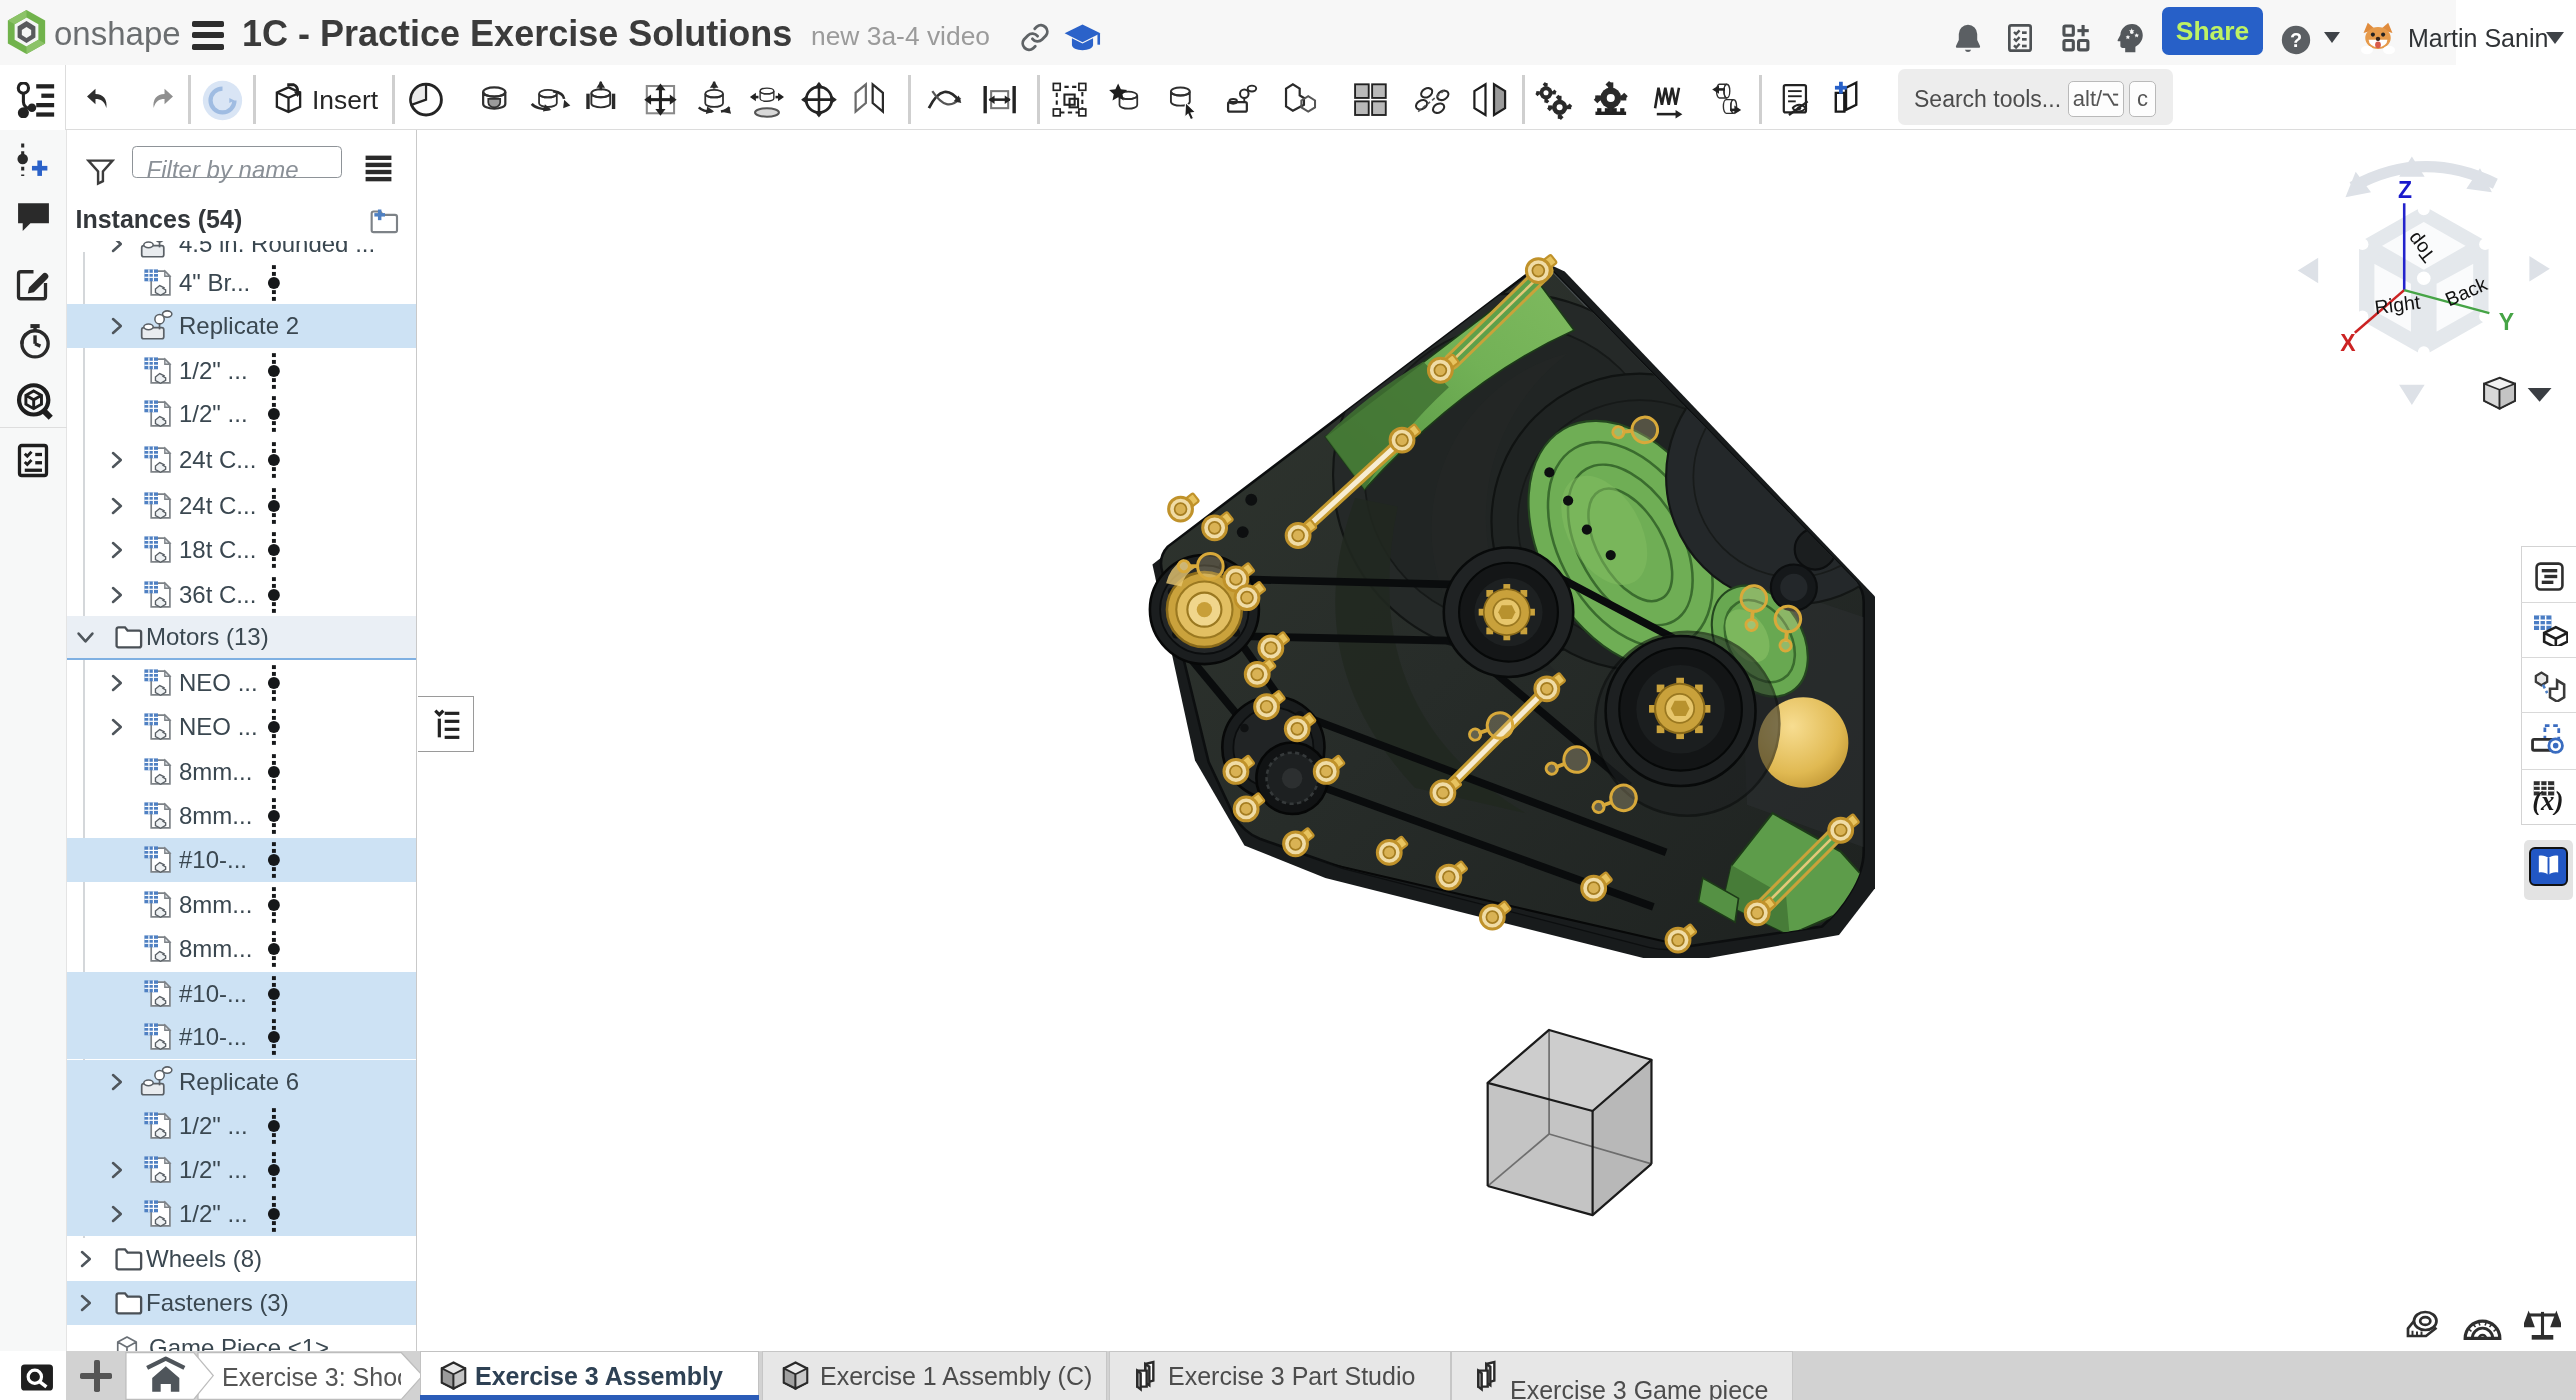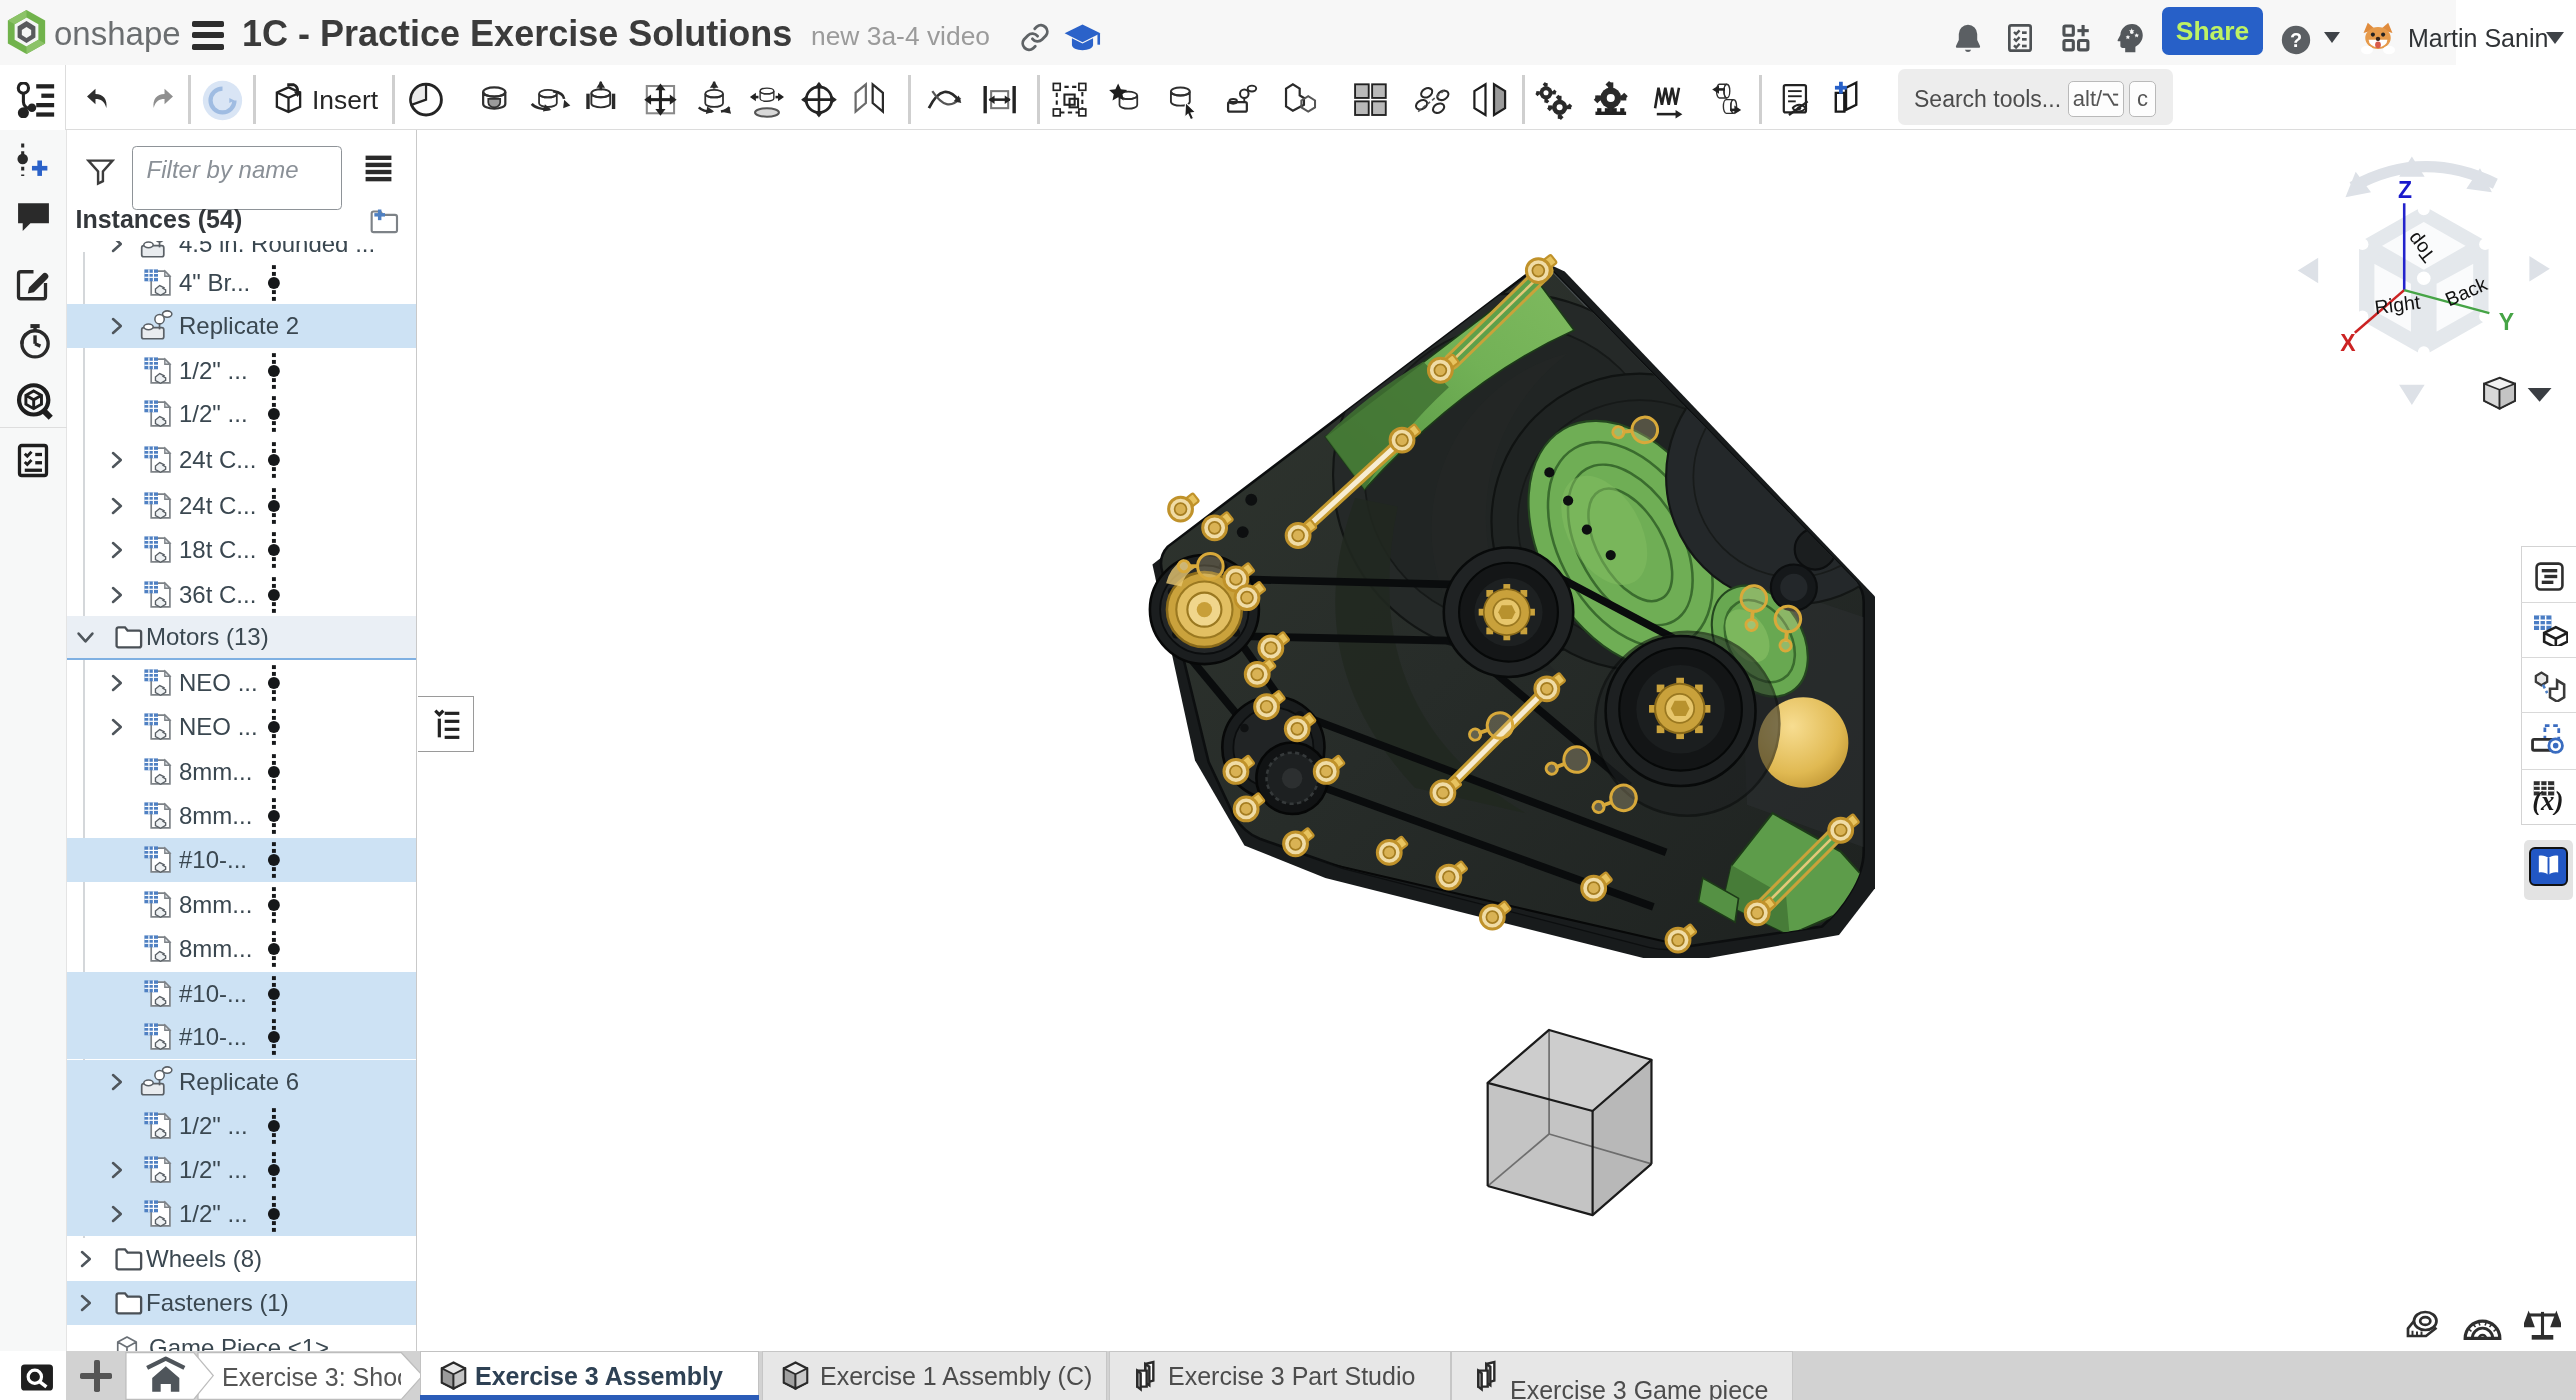--- a/index.html
+++ b/index.html
@@ -990,35 +990,35 @@
 </svg>
       <div class="rtext" style="left:79px">Wheels (8)</div>
     </div>
 <div class="row rowsel" style="top:1151px">
       <svg class="chev" style="left:8.5px" width="19" height="19" viewBox="0 0 22 22">
         <polyline points="7,3 16,11 7,19" fill="none" stroke="#4f565c" stroke-width="3" stroke-linecap="round" stroke-linejoin="round"></polyline>
       </svg>
       <svg class="chev" style="left:47px" width="31" height="27" viewBox="0 0 24 20">
 <path d="M2 4 a1.5 1.5 0 0 1 1.5 -1.5 h5 l2 2.5 h9 a1.5 1.5 0 0 1 1.5 1.5 v10 a1.5 1.5 0 0 1 -1.5 1.5 h-16 a1.5 1.5 0 0 1 -1.5 -1.5 z" fill="#fff" stroke="#4a5056" stroke-width="1.8"></path>
 </svg>
-      <div class="rtext" style="left:79px">Fasteners (1)</div>
+      <div class="rtext" style="left:79px">Fasteners (3)</div>
     </div>
 <div class="row" style="top:1196px">
       <svg class="chev" style="left:44px" width="32" height="32" viewBox="0 0 38 38">
 <path d="M8 12 l11 -6 11 6 v14 l-11 6 -11 -6 z M8 12 l11 6 11 -6 M19 18 v14" fill="#fff" stroke="#6a7076" stroke-width="2" stroke-linejoin="round"></path>
 </svg>
       <div class="rtext" style="left:82px">Game Piece &lt;1&gt;</div>
     </div>
 
   <div class="abs" style="left:0;top:0;width:349px;height:111px;background:#fff;"></div>
 
   <svg class="abs" style="left:19px;top:27px" width="29" height="29" viewBox="0 0 24 24" fill="none" stroke="#3c3c3c" stroke-width="2">
     <path d="M2 3 h20 l-8 9 v8 l-4 2 v-10 z"></path>
   </svg>
-  <div class="abs" style="left:65px;top:16px;width:210px;height:64px;border:1.7px solid #8e9398;border-radius:4.3px;box-sizing:border-box;background:#fff;">
+  <div class="abs" style="left:65px;top:16px;width:210px;height:32px;border:1.7px solid #8e9398;border-radius:4.3px;box-sizing:border-box;background:#fff;">
     <div style="margin:8.5px 0 0 13.6px;font-size:24px;font-style:italic;color:#8a9097;">Filter by name</div>
   </div>
   <svg class="abs" style="left:296px;top:22px" width="31" height="31" viewBox="0 0 24 24" stroke="#2a2a2a" stroke-width="3.4">
     <line x1="2" y1="4.5" x2="22" y2="4.5"></line>
       <line x1="2" y1="10" x2="22" y2="10"></line>
       <line x1="2" y1="15.5" x2="22" y2="15.5"></line>
       <line x1="2" y1="21" x2="22" y2="21"></line>
   </svg>
   <div class="abs" style="left:8.5px;top:75px;font-size:25px;font-weight:bold;color:#33373b;">Instances (54)</div>
   <svg class="abs" style="left:302px;top:78px" width="32" height="27" viewBox="0 0 24 20">

